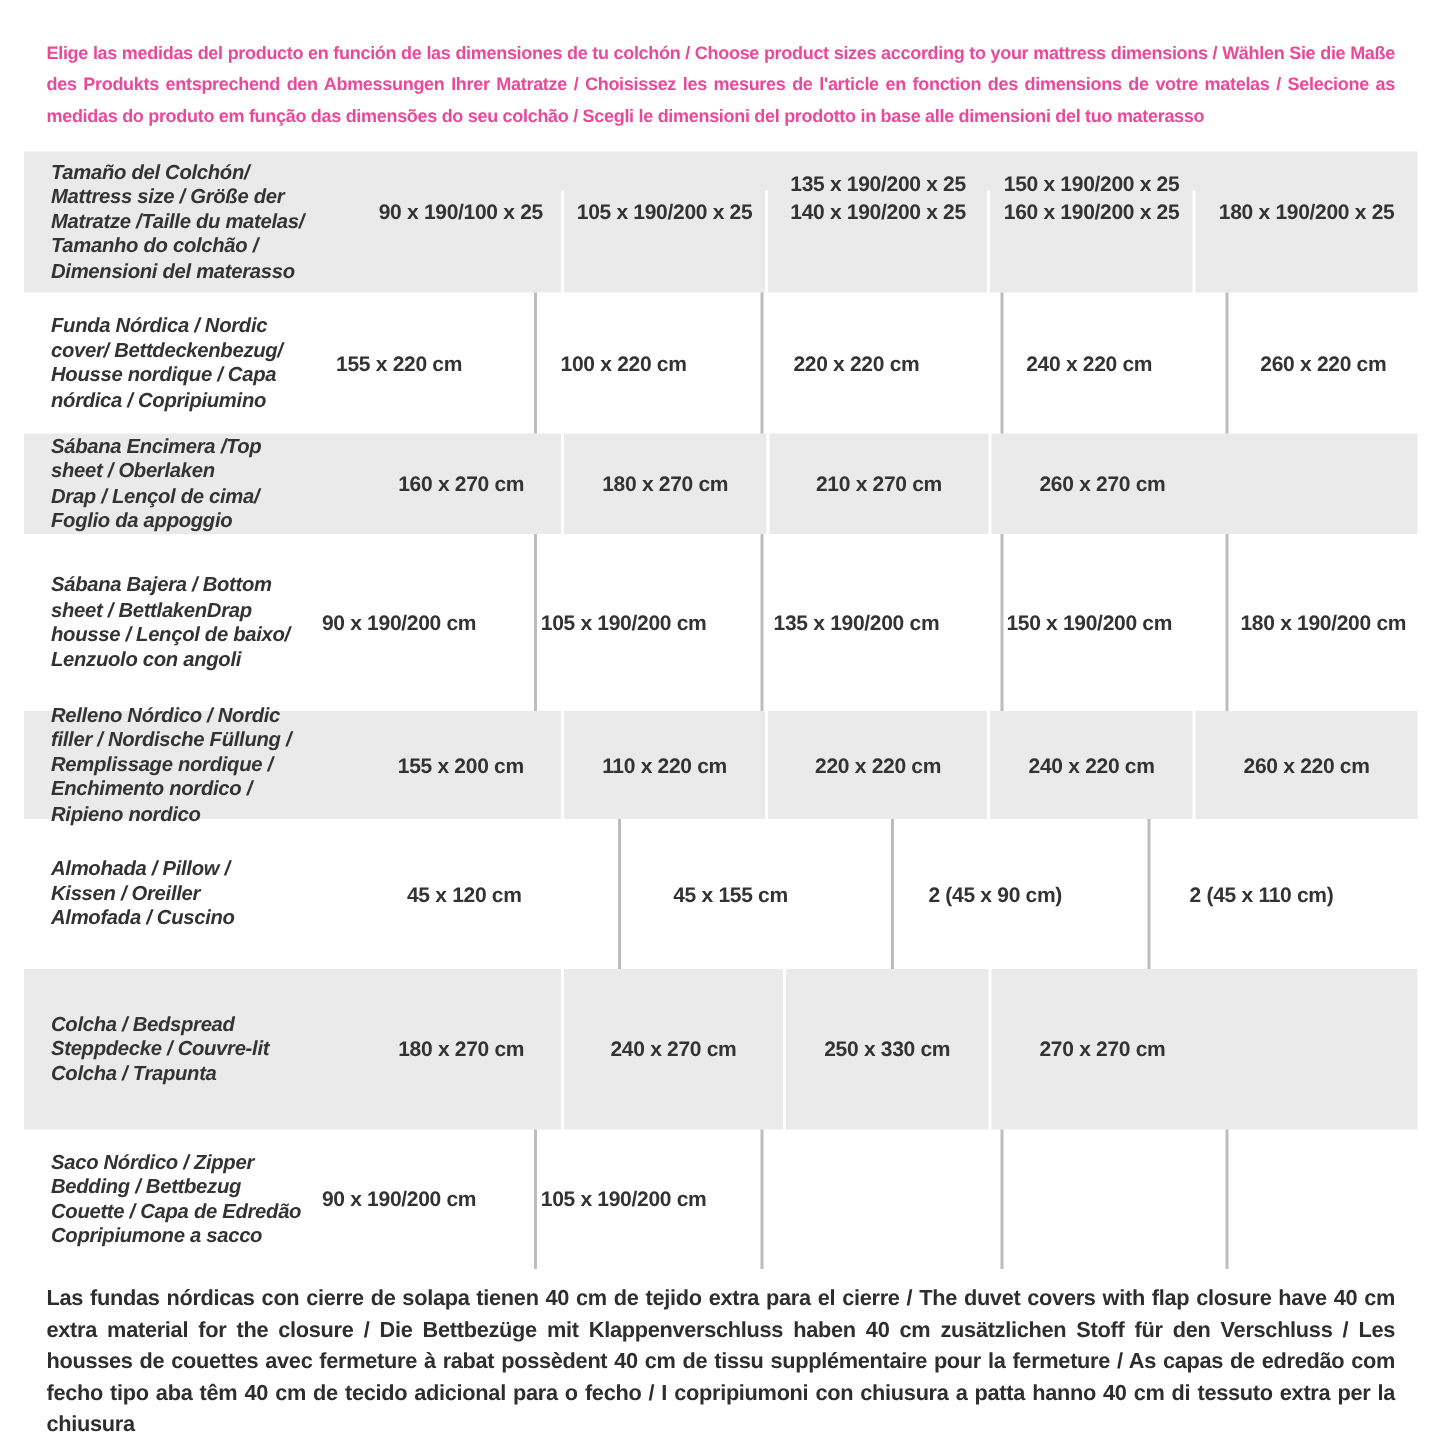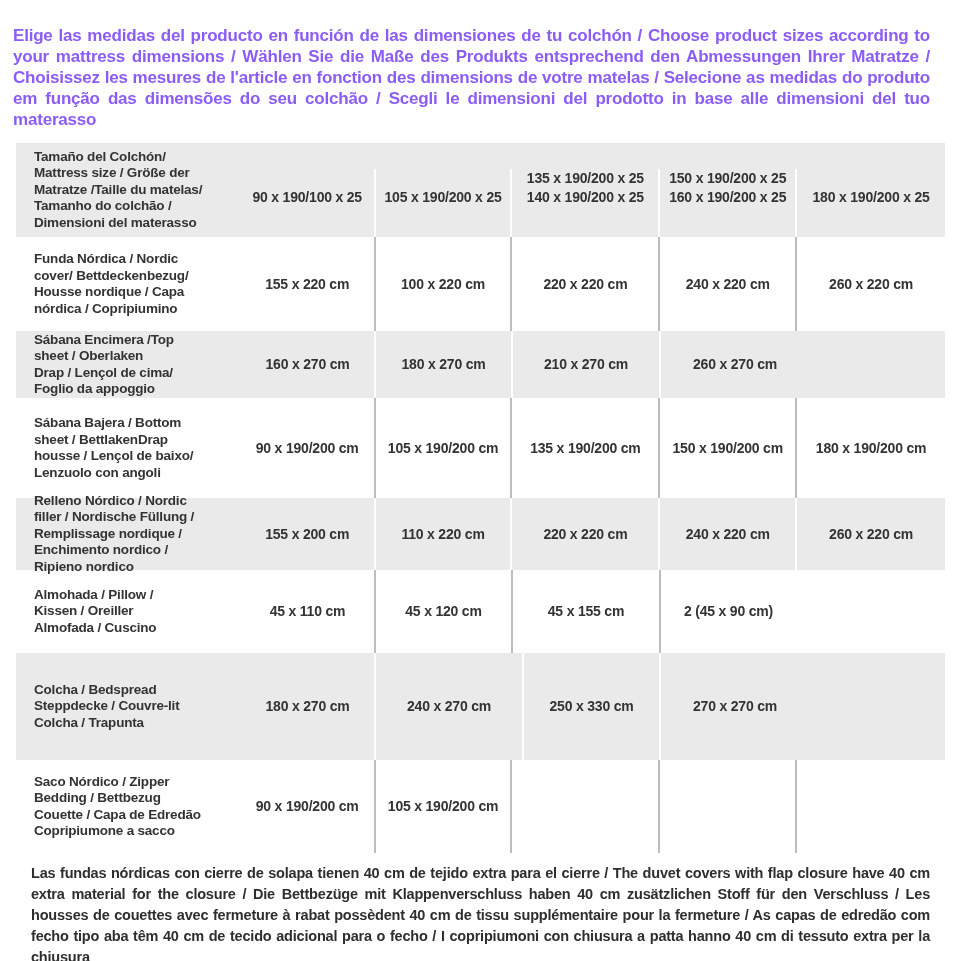--- a/index.html
+++ b/index.html
@@ -11,49 +11,49 @@
   *{box-sizing:border-box}
   html,body{margin:0;padding:0}
   body{
     width:961px;height:961px;background:#fff;
     font-family:"Liberation Sans",sans-serif;
     font-weight:bold;color:var(--text);
     letter-spacing:-0.2px;
     overflow:hidden;
   }
   .intro{
-    margin:25px 31px 13px 13px;
-    font-size:17px;line-height:21px;
-    text-align:justify;color:#8b5cf6;
+    margin:25px 31px 13px 31px;
+    font-size:12px;line-height:21px;
+    text-align:justify;color:#ec4899;
   }
   .size-table{margin:0 16px;}
   .row{display:flex;}
   .row.gray{background:var(--row-gray);}
   .size-table .row:nth-child(1){height:94px}
   .size-table .row:nth-child(2){height:94px}
   .size-table .row:nth-child(3){height:67px}
-  .size-table .row:nth-child(4){height:100px}
+  .size-table .row:nth-child(4){height:118px}
   .size-table .row:nth-child(5){height:72px}
-  .size-table .row:nth-child(6){height:83px}
+  .size-table .row:nth-child(6){height:100px}
   .size-table .row:nth-child(7){height:107px}
   .size-table .row:nth-child(8){height:93px}
   .cell{display:flex;align-items:center;}
   .cell.label{
     width:225px;padding-left:18px;
     font-size:13.5px;line-height:16.5px;
   }
-  .cell.label span{white-space:pre-line;}
+  .cell.label span{white-space:pre-line;font-style:italic;}
   .cell.v{
     justify-content:center;text-align:center;
     font-size:14px;line-height:19px;white-space:pre-line;
   }
   .c1{width:133px}.c2{width:137px}.c3{width:148px}.c4{width:137px}.c5{width:150px}
-  .row.white .cell.v + .cell.v{border-left:2px solid var(--divider-on-white);}
+  .row.white .cell.v + .cell.v{border-left:2px solid var(--divider-on-white);margin-left:34px;}
   .row.gray  .cell.v + .cell.v{border-left:2px solid var(--divider-on-gray);}
-  .row.header .cell.v{align-items:flex-end;padding-bottom:30px;margin-top:26px;}
+  .row.header .cell.v{align-items:flex-end;padding-bottom:44px;margin-top:26px;}
   .footnote{
     margin:10px 31px 0 31px;
     font-size:14.5px;line-height:21px;
     text-align:justify;color:#2e2e2e;
   }
 </style>
 </head>
 <body>
 
 <p class="intro">Elige las medidas del producto en función de las dimensiones de tu colchón / Choose product sizes according to your mattress dimensions / Wählen Sie die Maße des Produkts entsprechend den Abmessungen Ihrer Matratze / Choisissez les mesures de l'article en fonction des dimensions de votre matelas / Selecione as medidas do produto em função das dimensões do seu colchão / Scegli le dimensioni del prodotto in base alle dimensioni del tuo materasso</p>
@@ -126,24 +126,24 @@
     <div class="cell v c3">220 x 220 cm</div>
     <div class="cell v c4">240 x 220 cm</div>
     <div class="cell v c5">260 x 220 cm</div>
   </div>
     <div class="row white">
     <div class="cell label c0">
         <span>Almohada / Pillow /
 Kissen / Oreiller
 Almofada / Cuscino</span>
       </div>
-    <div class="cell v c1">45 x 110 cm</div>
     <div class="cell v c2">45 x 120 cm</div>
     <div class="cell v c3">45 x 155 cm</div>
     <div class="cell v c4">2 (45 x 90 cm)</div>
+    <div class="cell v c5">2 (45 x 110 cm)</div>
   </div>
     <div class="row gray">
     <div class="cell label c0">
         <span>Colcha / Bedspread
 Steppdecke / Couvre-lit
 Colcha / Trapunta</span>
       </div>
     <div class="cell v c1">180 x 270 cm</div>
     <div class="cell v c3">240 x 270 cm</div>
     <div class="cell v c4">250 x 330 cm</div>

